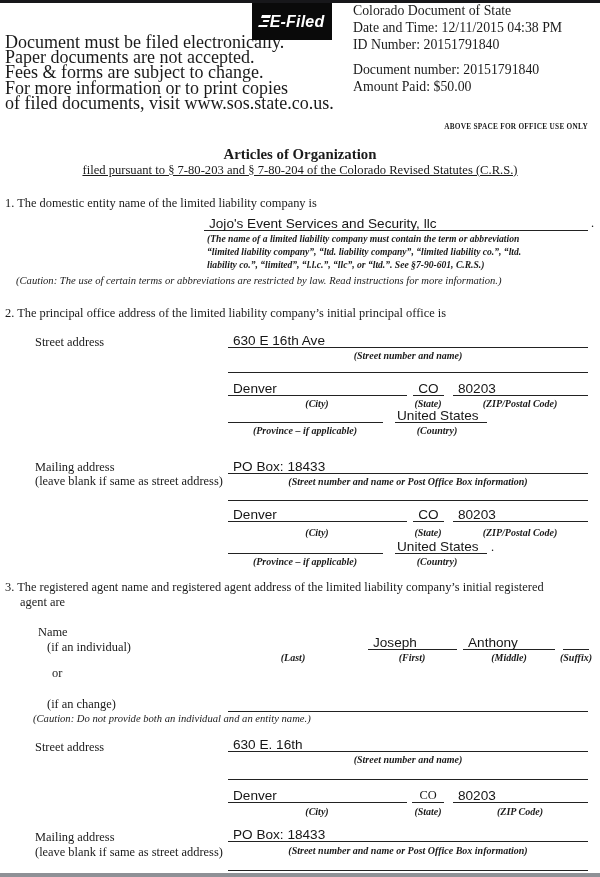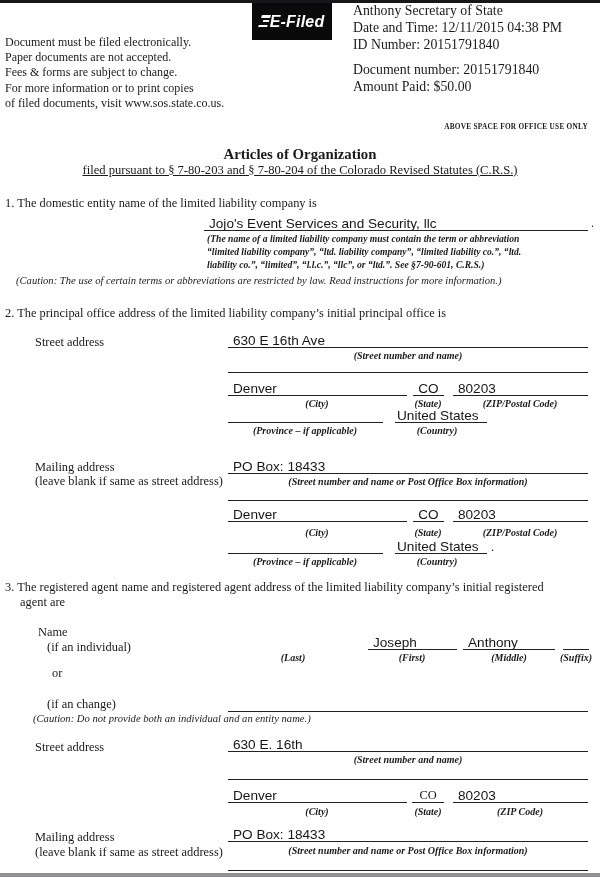--- a/index.html
+++ b/index.html
@@ -2,21 +2,21 @@
 <html><head>
 <meta charset="utf-8">
 <style>
   html,body{margin:0;padding:0;background:#fff;}
   .page{position:relative;width:600px;height:877px;background:#ffffff;overflow:hidden;
         font-family:"Liberation Serif",serif;color:#1a1a1a;}
   .abs{position:absolute;white-space:nowrap;}
   .edge{position:absolute;left:0;width:600px;}
   .topbar{top:0;height:3px;background:#17171a;}
   .botbar{top:873px;height:4px;background:#8f9196;}
-  .instr{font-size:12px;line-height:15.2px;}
+  .instr{font-size:18px;line-height:15.2px;}
   .office{font-size:13.8px;line-height:17px;}
   .office .gap{margin-top:8px;}
   .officeuse{font:700 7.3px "Liberation Serif",serif;letter-spacing:.25px;}
   .centerline{position:absolute;left:0;width:600px;text-align:center;white-space:nowrap;}
   .ttl{font-weight:700;font-size:14.8px;}
   .sub{font-size:12.6px;}
   .hd{font-size:12.4px;}
   .lbl{font-size:12.4px;}
   .field{position:absolute;border-bottom:1.4px solid #222;}
   .field .val{position:absolute;left:5px;bottom:-1px;font-family:"Liberation Sans",sans-serif;
@@ -56,21 +56,21 @@
   <div class="efiled">
     <span class="speedlines">
         <i></i>
         <i></i>
         <i></i>
       </span>
     <span class="efiledtxt">E-Filed</span>
   </div>
 
   <div class="abs office" style="left:353px;top:2px;">
-    <div>Anthony Secretary of State</div>
+    <div>Colorado Document of State</div>
     <div>Date and Time: 12/11/2015 04:38 PM</div>
     <div>ID Number: 20151791840</div>
     <div class="gap">Document number: 20151791840</div>
     <div>Amount Paid: $50.00</div>
   </div>
 
   <div class="abs officeuse" style="right:12px;top:122px;">ABOVE SPACE FOR OFFICE USE ONLY</div>
 
   <div class="centerline ttl" style="top:146px;">Articles of Organization</div>
   <div class="centerline sub" style="top:163px;text-decoration:underline;">filed pursuant to § 7-80-203 and § 7-80-204 of the Colorado Revised Statutes (C.R.S.)</div>

